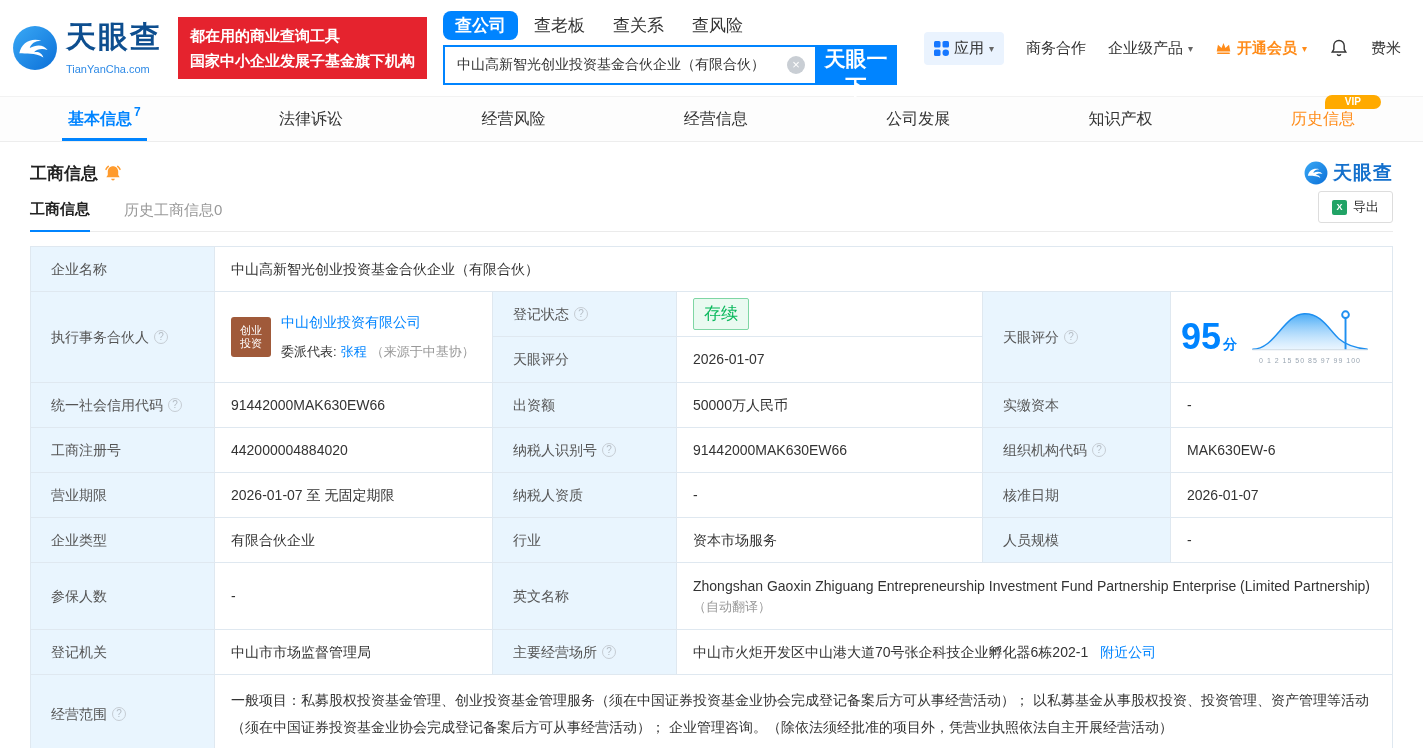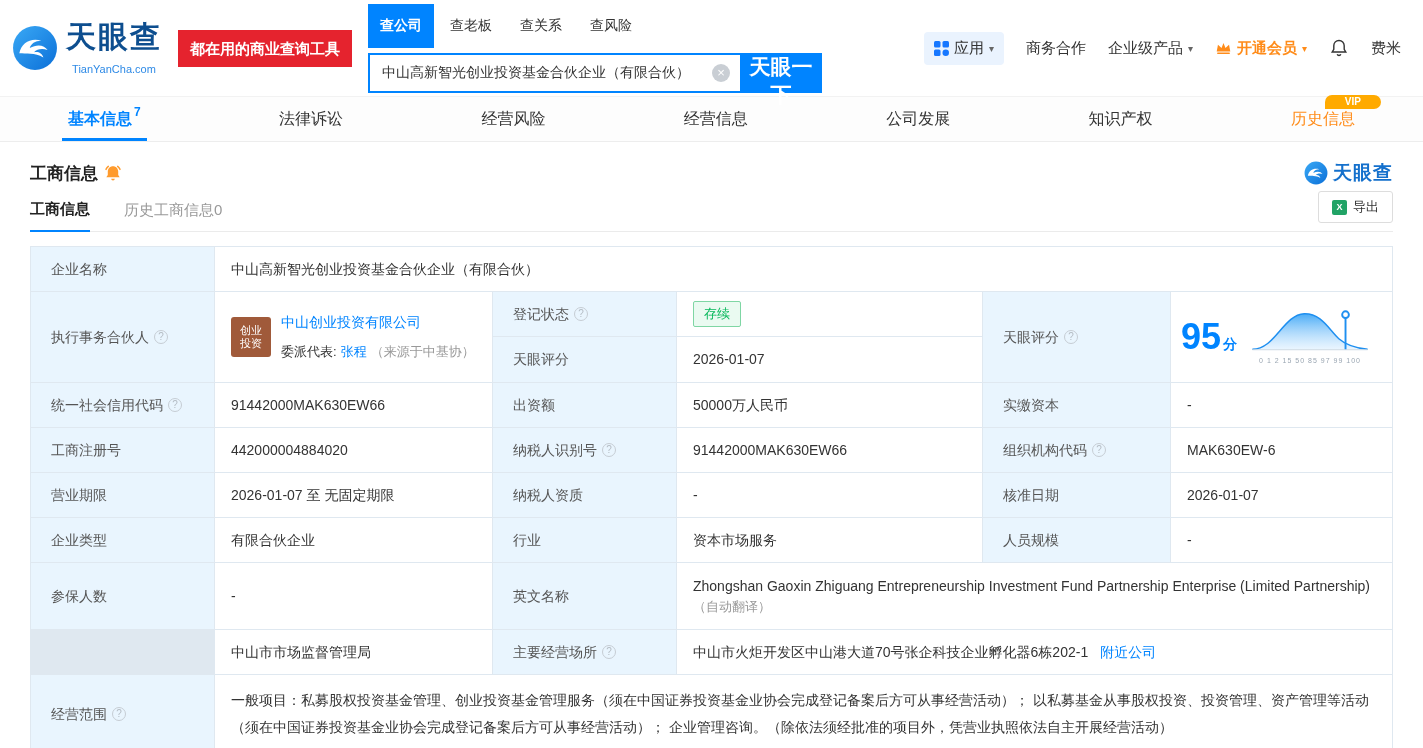--- a/index.html
+++ b/index.html
@@ -2,25 +2,25 @@
 <html><head>
 <meta charset="utf-8">
 <style>
   * { margin:0; padding:0; box-sizing:border-box; }
   html,body { width:1423px; background:#fff; font-family:"Liberation Sans","DejaVu Sans",sans-serif; color:#333; }
 
   
   .topbar { display:flex; align-items:center; height:96px; padding:0 22px 0 12px; gap:16px; background:#fff; }
   .logo { display:flex; align-items:center; gap:8px; cursor:pointer; }
   .logo-cn { font-size:30px; font-weight:bold; color:#0d4e8f; letter-spacing:2px; line-height:30px; }
-  .logo-en { font-size:11px; color:#2e8ae6; margin-top:11px;text-align:center; }
+  .logo-en { font-size:11px; color:#2e8ae6; margin-top:11px; }
   .banner { background:#e5232e; color:#fff; font-size:15px; font-weight:bold; padding:6px 12px; line-height:25px; white-space:nowrap; }
   .search-area { display:flex; flex-direction:column; justify-content:center; }
   .search-tabs { display:flex; gap:4px; margin-bottom:5px; }
-  .search-tab { font-size:14px; padding:13px 12px; color:#333; cursor:pointer; }
+  .search-tab { font-size:17px; padding:3px 12px; color:#333; cursor:pointer;border-radius:8px; }
   .search-tab.active { background:#0084ff; color:#fff; font-weight:bold; }
   .search-row { display:flex; align-items:stretch; }
   .search-input-wrap { position:relative; width:372px; }
   .search-input-wrap input { width:100%; height:40px; border:2px solid #0084ff; border-right:none; padding:0 34px 0 12px; font-size:14px; color:#333; outline:none; font-family:inherit; }
   .clear-icon { position:absolute; right:10px; top:11px; width:18px; height:18px; border-radius:50%; background:#c9ced4; color:#fff; font-size:13px; line-height:17px; text-align:center; cursor:pointer; }
   .search-btn { width:82px; height:40px; background:#0084ff; color:#fff; border:none; font-size:21px; font-weight:bold; cursor:pointer; font-family:inherit; }
   .top-menu { margin-left:auto; display:flex; align-items:center; gap:22px; font-size:15px; white-space:nowrap; }
   .menu-item { display:flex; align-items:center; gap:5px; cursor:pointer; color:#333; }
   .apps-chip { background:#eaf3fe; border-radius:4px; padding:7px 10px; }
   .caret { font-size:10px; color:#666; }
@@ -59,21 +59,21 @@
   .help { display:inline-block; width:14px; height:14px; min-width:14px; border:1px solid #c6cdd4; border-radius:50%; color:#b4bcc4; font-size:10px; line-height:12px; text-align:center; margin-left:5px; cursor:pointer; }
   .link { color:#0084ff; cursor:pointer; text-decoration:none; }
   .muted { color:#999; }
   .small { font-size:13px; }
 
   .partner-cell { gap:10px; }
   .partner-logo { width:40px; height:40px; min-width:40px; background:#a05a3a; border-radius:3px; color:#fff; font-size:11px; line-height:13px; display:flex; flex-direction:column; align-items:center; justify-content:center; }
   .partner-right { display:flex; flex-direction:column; gap:9px; }
   .delegate-row { display:flex; align-items:center; gap:4px; font-size:13px; }
 
-  .status-badge { display:inline-block; padding:2px 10px; border:1px solid #7fd6a4; background:#eafaf1; color:#09b85c; font-size:13px; border-radius:2px; }
+  .status-badge { display:inline-block; padding:2px 10px; border:1px solid #7fd6a4; background:#eafaf1; color:#09b85c; font-size:17px; border-radius:2px; }
 
   .score-cell { gap:10px; padding:6px 10px; }
   .score-num { font-size:36px; font-weight:bold; color:#0084ff; line-height:36px; }
   .score-unit { font-size:14px; color:#0084ff; font-weight:bold; margin-left:2px; }
   .score-chart { display:flex; flex-direction:column; align-items:center; }
   .score-axis { font-size:7px; color:#9aa6b2; letter-spacing:1px; white-space:nowrap; margin-top:1px; }
 
   .wrap-cell { flex-wrap:wrap; align-content:center; }
   .scope-cell { line-height:1.95; padding:12px 16px; }
 </style>
@@ -97,20 +97,21 @@
       <path d="M7 27c2-10 11-15 21-12-6 0-10 3-11 7 7-4 14-3 17 2-5-2-10-1-13 2 4-1 8 1 9 5-8-5-17-3-23-4z" fill="#fff"></path>
     </svg>
     <div class="logo-text">
       <div class="logo-cn">天眼查</div>
       <div class="logo-en">TianYanCha.com</div>
     </div>
   </div>
 
   <div class="banner">
     <div>都在用的商业查询工具</div>
+    <div>国家中小企业发展子基金旗下机构</div>
   </div>
 
   <div class="search-area">
     <div class="search-tabs">
       <div class="search-tab active">查公司</div>
       <div class="search-tab">查老板</div>
       <div class="search-tab">查关系</div>
       <div class="search-tab">查风险</div>
     </div>
     <div class="search-row">
@@ -362,20 +363,23 @@
       <span>-</span>
     </div>
     <div class="cell label" style="grid-area:8/3">
       <span>英文名称</span>
     </div>
     <div class="cell wrap-cell" style="grid-area:8/4/9/7">
       <span>Zhongshan Gaoxin Zhiguang Entrepreneurship Investment Fund Partnership Enterprise (Limited Partnership)</span>&nbsp;
       <span class="muted small">（自动翻译）</span>
     </div>
 
+    <div class="cell label" style="grid-area:9/1">
+      <span>登记机关</span>
+    </div>
     <div class="cell" style="grid-area:9/2">
       <span>中山市市场监督管理局</span>
     </div>
     <div class="cell label" style="grid-area:9/3">
       <span>主要经营场所</span>
       <span class="help">?</span>
     </div>
     <div class="cell" style="grid-area:9/4/10/7">
       <span>中山市火炬开发区中山港大道70号张企科技企业孵化器6栋202-1</span>
       <a class="link" style="margin-left:12px">附近公司</a>

